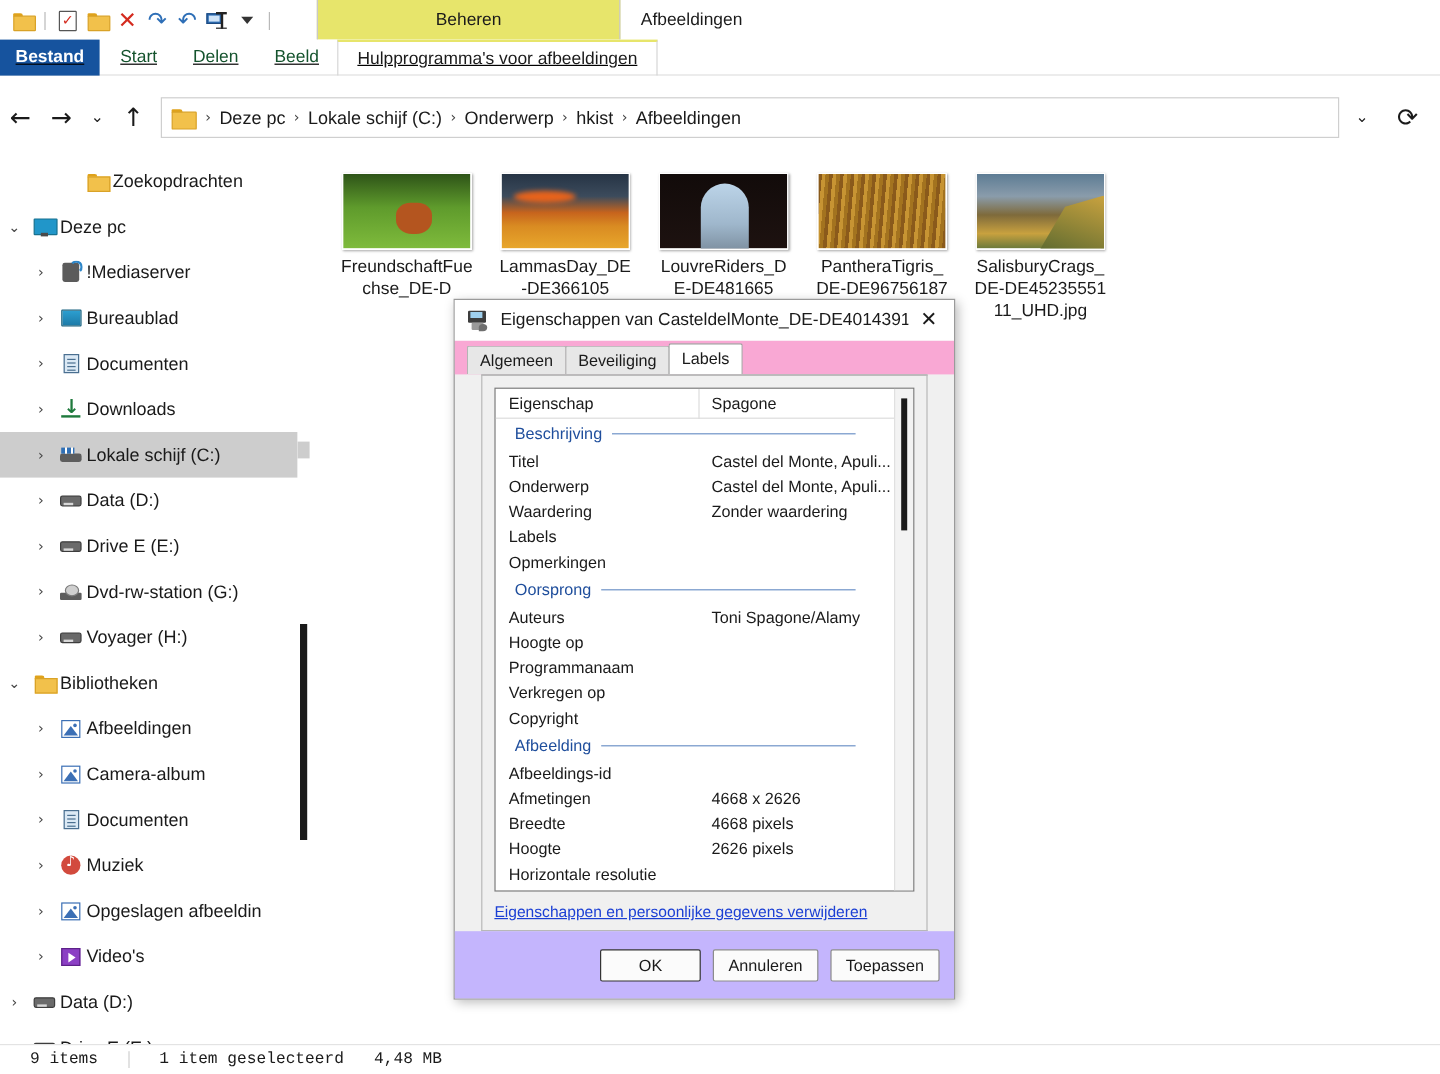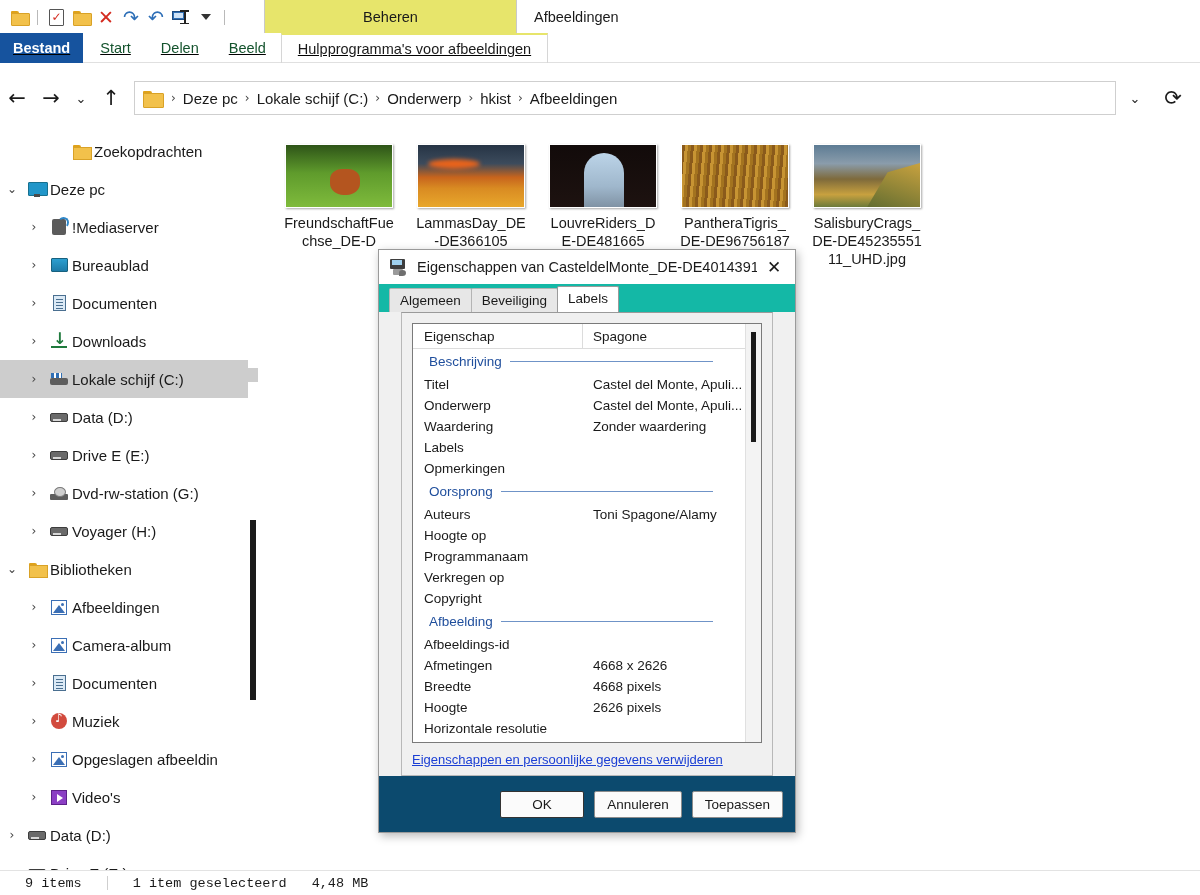--- a/index.html
+++ b/index.html
@@ -282,21 +282,21 @@
      background:#6f6f6f; border-radius:50% 50% 50% 0;}
   .dlg-title-text {
     flex: 1; font-size: 14.5px; color: #1a1a1a; white-space: nowrap; overflow: hidden;
   }
   .dlg-close {
     width: 34px; height: 30px; display: flex; align-items: center; justify-content: center;
     font-size: 17px; color: #1a1a1a; font-family: "DejaVu Sans", sans-serif;
   }
   .dlg-tabs {
     display: flex; align-items: flex-end; padding: 4px 0 0 10px; height: 28px;
-    background: #14b8a6;
+    background: #f9a8d4;
   }
   .dlg-tab {
     font-size: 13.5px; color: #1a1a1a; padding: 4px 10px 4px 10px;
     border: 1px solid #b4b4b4; border-bottom: none; background: #e7e7e7;
     margin-right: -1px; border-radius: 2px 2px 0 0;
   }
   .dlg-tab.active { background: #ffffff; border-color: #9a9a9a; padding-bottom: 6px; }
   .dlg-body {
     margin: 0 22px; flex: 1; background: #f0f0f0;
     border: 1px solid #b8b8b8; border-top: 1px solid #9a9a9a;
@@ -325,21 +325,21 @@
     width: 16px; background: #f3f3f3; border-left: 1px solid #e0e0e0; position: relative; flex: none;
   }
   .prop-thumb {
     position: absolute; left: 5px; top: 8px; width: 5px; height: 110px; background: #1a1a1a;
   }
   .dlg-link {
     margin-top: 9px; font-size: 13px; color: #1b3fd4; text-decoration: underline; cursor: pointer;
   }
   .dlg-footer {
     height: 56px; display: flex; align-items: center; justify-content: flex-end;
-    padding-right: 12px; gap: 10px; background: #0c4a6e;
+    padding-right: 12px; gap: 10px; background: #c4b5fd;
   }
   .dlg-btn {
     min-width: 84px; height: 27px; background: #fbfbfb; border: 1px solid #8c8c8c;
     border-radius: 2px; font-size: 13.5px; color: #1a1a1a;
     display: flex; align-items: center; justify-content: center; padding: 0 12px;
   }
   .dlg-btn.default { border: 1.6px solid #333333; }
 </style>
 </head>
 <body>

